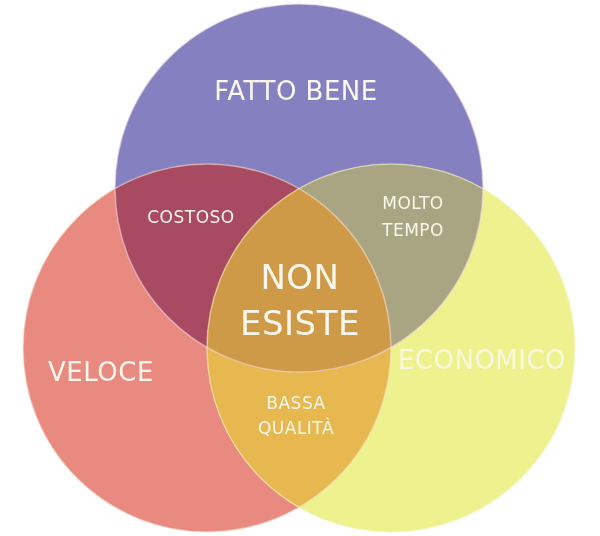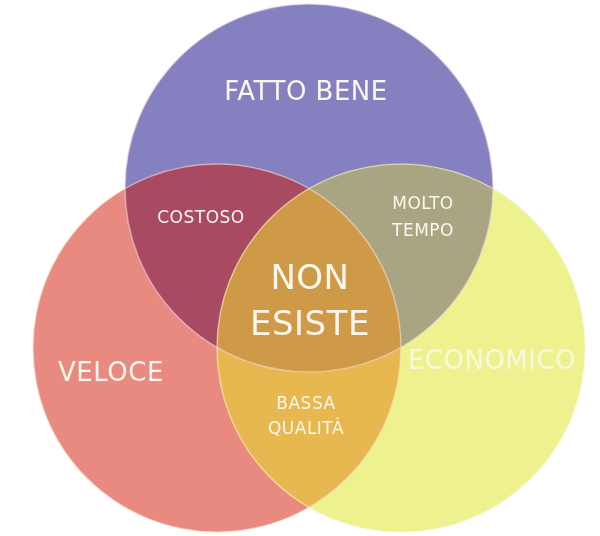--- a/index.html
+++ b/index.html
@@ -1,17 +1,17 @@
 <!DOCTYPE html>
 <html><head>
 <meta charset="utf-8">
 <style>
   html, body { margin: 0; padding: 0; background: #ffffff; }
   body { width: 600px; height: 536px; overflow: hidden; }
-  .stage { position: relative; width: 544px; height: 536px; margin-left: 10px; }
+  .stage { position: relative; width: 544px; height: 536px; }
   svg { position: absolute; left: 0; top: 0; }
   .lbl {
     font-family: "DejaVu Sans", "Liberation Sans", sans-serif;
     fill: #fbf7ec;
     text-anchor: middle;
     dominant-baseline: middle;
     letter-spacing: 0.5px;
   }
   .lbl-big { font-size: 26px; }
   .lbl-mid { font-size: 17px; }

